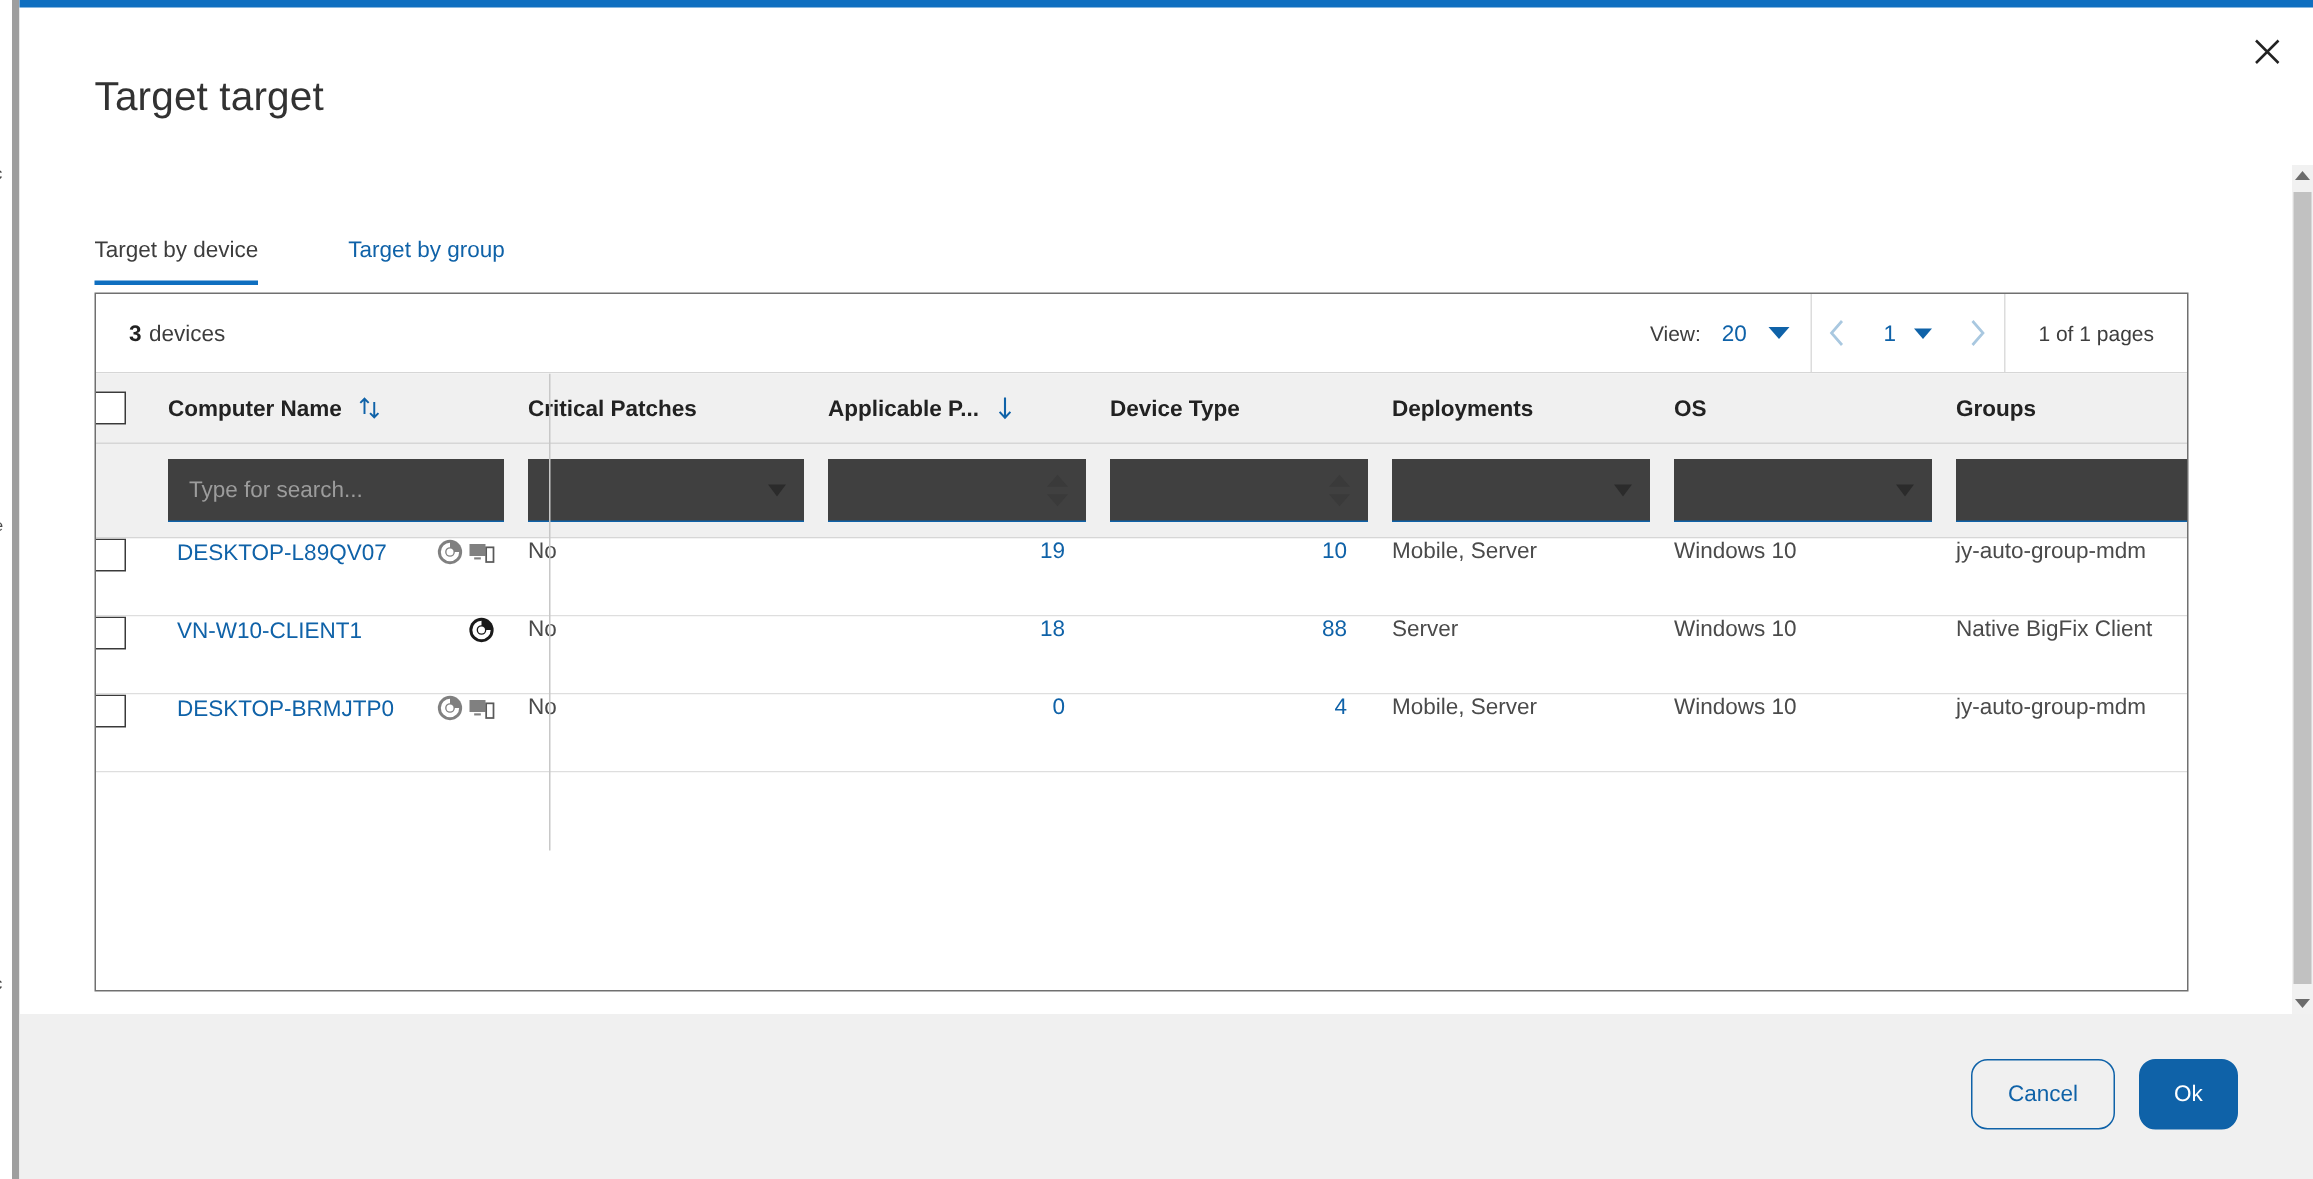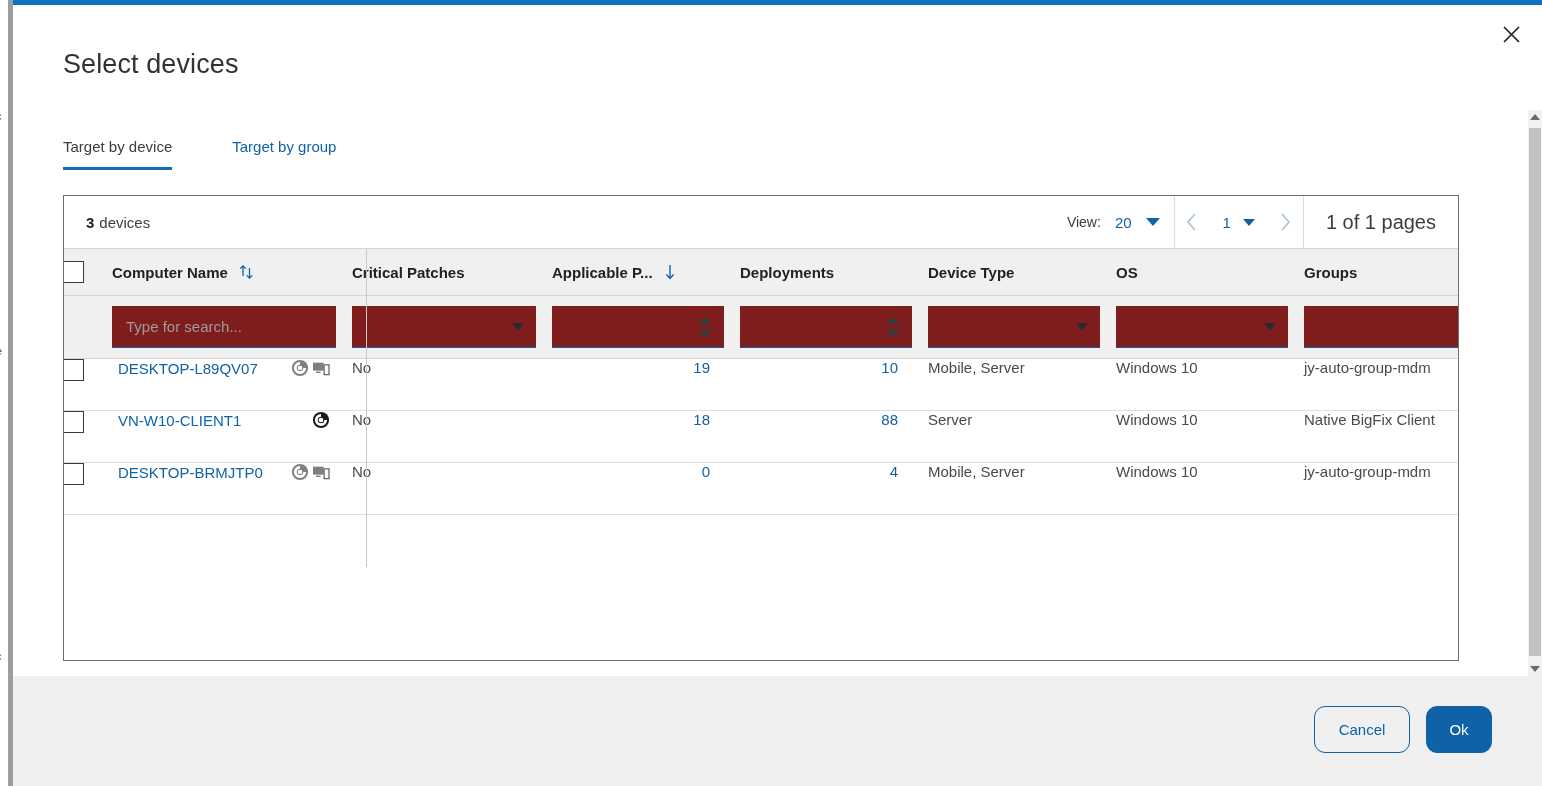--- a/index.html
+++ b/index.html
@@ -67,20 +67,21 @@
     font-size: 15px; padding: 0 0 12px 0;
     color: #0f62a8; cursor: pointer;
     border-bottom: 3px solid transparent;
     margin-right: 60px;
     background: none; border-top: none; border-left: none; border-right: none;
     font-family: inherit;
   }
   .tab.active {
     color: #3d3d3d;
     border-bottom-color: #0f6fc0;
+    margin-top: 20px;
   }
 
   
   #table-panel {
     position: absolute;
     left: 50px; top: 190px;
     width: 1396px; height: 466px;
     border: 1px solid #707070;
     background: #ffffff;
     overflow: hidden;
@@ -126,21 +127,21 @@
     cursor: pointer;
   }
   .page-arrow svg { display: block; }
   #page-group { gap: 0; padding: 0; }
   #page-num {
     display: flex; align-items: center; gap: 12px;
     padding: 0 14px; color: #0f62a8; font-size: 15px; cursor: pointer;
   }
   #pages-info {
     display: flex; align-items: center;
-    padding: 0 22px; font-size: 20px; color: #3d3d3d;
+    padding: 0 22px; font-size: 14px; color: #3d3d3d;
     border-left: 1px solid #dcdcdc;
   }
 
   
   #grid-viewport {
     position: relative;
     height: 488px;
     overflow: hidden;
     background: #ffffff;
   }
@@ -172,21 +173,21 @@
     border-bottom: 1px solid #d6d6d6;
   }
   .fcell {
     height: 62px;
     display: flex; align-items: center;
     padding: 0 8px;
   }
   .filter-ctl {
     position: relative;
     width: 100%; height: 42px;
-    background: #7f1d1d;
+    background: #404040;
     border-bottom: 1px solid #0f62a8;
     display: flex; align-items: center;
   }
   .filter-ctl .ph {
     font-size: 15px; color: #9c9c9c; padding-left: 14px;
     pointer-events: none;
   }
   .filter-ctl .dd-caret {
     position: absolute; right: 12px; top: 50%; transform: translateY(-50%);
     width: 0; height: 0;
@@ -337,21 +338,21 @@
 <div id="bg-scroll-edge"></div>
 
 <div id="modal">
 
   <button id="close-btn" aria-label="Close">
     <svg width="19" height="19" viewBox="0 0 19 19">
       <path d="M2 2 L17 17 M17 2 L2 17" stroke="#222" stroke-width="1.7" fill="none"></path>
     </svg>
   </button>
 
-  <div id="dialog-title">Select devices</div>
+  <div id="dialog-title">Target target</div>
 
   <div id="tabs">
     <button class="tab active">Target by device</button>
     <button class="tab">Target by group</button>
   </div>
 
   <div id="table-panel">
 
     <div id="table-toolbar">
       <div id="device-count">
@@ -407,25 +408,25 @@
             <span>Critical Patches</span>
           </div>
           <div class="hcell c-appl">
             <span>Applicable P...</span>
             <span class="sort-ico">
               <svg width="14" height="18" viewBox="0 0 14 18">
                 <path d="M7 2 L7 15 M3.4 11.6 L7 15.4 L10.6 11.6" stroke="#0f62a8" stroke-width="1.4" fill="none"></path>
               </svg>
             </span>
           </div>
+          <div class="hcell c-dtype">
+            <span>Device Type</span>
+          </div>
           <div class="hcell c-depl">
             <span>Deployments</span>
-          </div>
-          <div class="hcell c-dtype">
-            <span>Device Type</span>
           </div>
           <div class="hcell c-os">
             <span>OS</span>
           </div>
           <div class="hcell c-grp">
             <span>Groups</span>
           </div>
         </div>
 
         <div class="grid-row" id="grid-filter">

